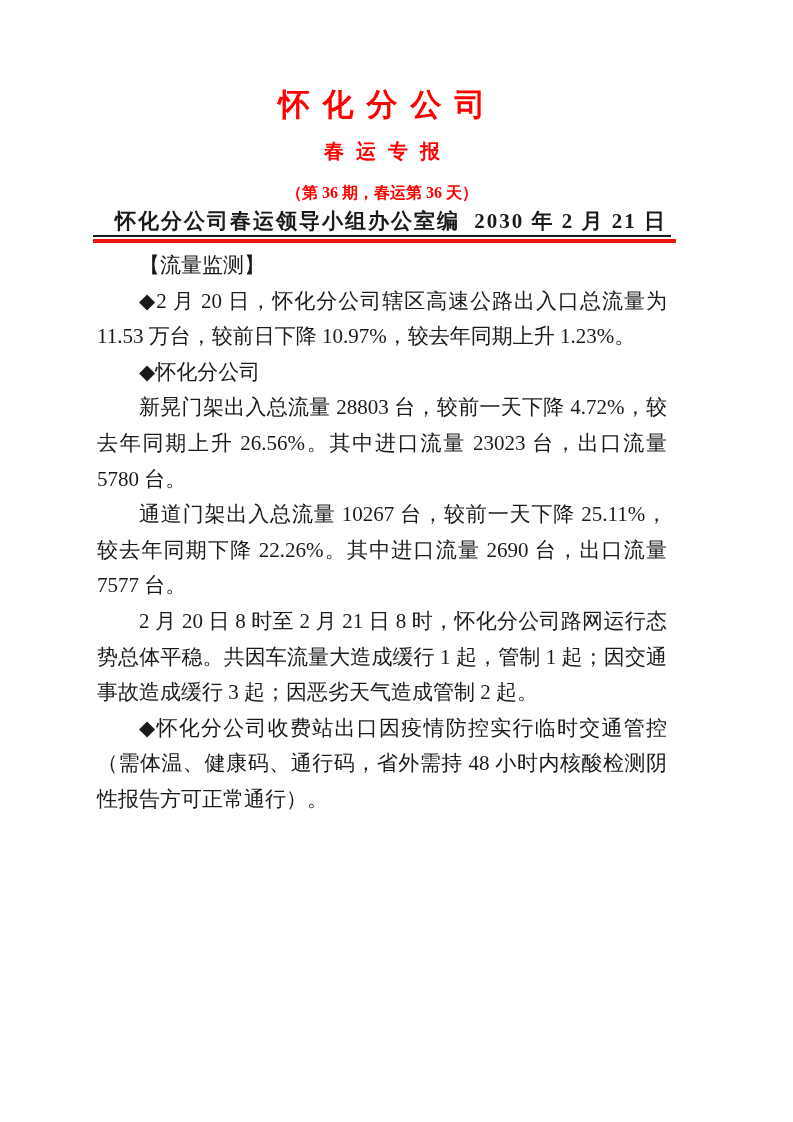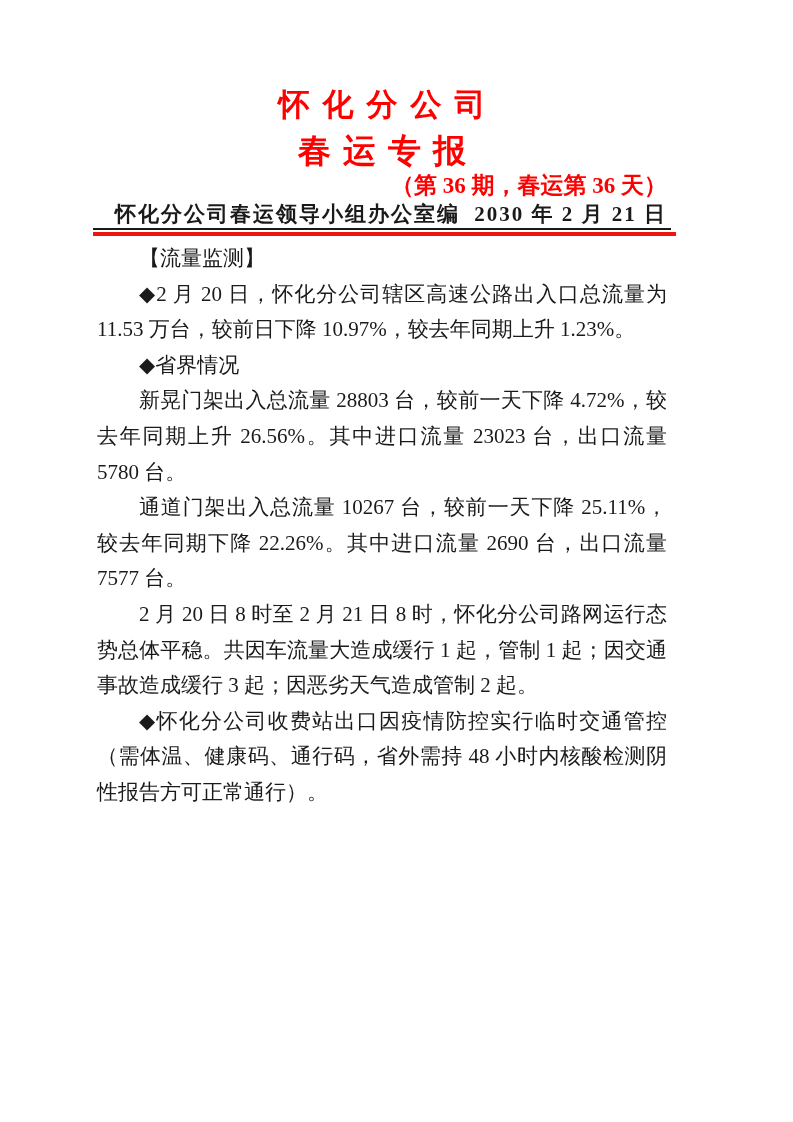--- a/index.html
+++ b/index.html
@@ -17,27 +17,27 @@
     margin-top:86px;text-align:center;
     font-family:"Liberation Sans","DejaVu Sans",sans-serif;
     font-weight:bold;color:var(--accent-red,#ff0000);
     font-size:31px;line-height:38px;letter-spacing:13px;padding-left:13px;
     white-space:nowrap;
   }
   .report-title{
     margin-top:7px;text-align:center;
     font-family:"Liberation Sans","DejaVu Sans",sans-serif;
     font-weight:bold;color:var(--accent-red,#ff0000);
-    font-size:33px;line-height:40px;letter-spacing:12px;padding-left:12px;
+    font-size:20px;line-height:40px;letter-spacing:12px;padding-left:12px;
     white-space:nowrap;
   }
   .issue-line{
-    margin-top:0;text-align:right;
+    margin-top:7px;text-align:center;
     font-weight:bold;color:var(--accent-red,#ff0000);
-    font-size:23px;line-height:30px;white-space:nowrap;
+    font-size:16px;line-height:30px;white-space:nowrap;
   }
   .meta-row{
     padding-left:18px;
     display:flex;justify-content:space-between;align-items:baseline;
     font-weight:bold;font-size:21px;line-height:26px;
     letter-spacing:2px;white-space:nowrap;
   }
   .rule-black{height:2px;background:#1a1a1a;margin:1px -4px 0 -4px;}
   .rule-red{height:4px;background:var(--rule-red,#ee1511);margin:2px -9px 0 -4px;}
 
@@ -69,21 +69,21 @@
 
     <div class="rule-black"></div>
     <div class="rule-red"></div>
 
     <div class="body-text">
 
       <p><span class="bold">【流量监测】</span><span></span></p>
 
       <p><span class="bold"></span><span>◆2 月 20 日，怀化分公司辖区高速公路出入口总流量为 11.53 万台，较前日下降 10.97%，较去年同期上升 1.23%。</span></p>
 
-      <p><span class="bold">◆省界情况</span><span></span></p>
+      <p><span class="bold">◆怀化分公司</span><span></span></p>
 
       <p><span class="bold">新晃门架</span><span>出入总流量 28803 台，较前一天下降 4.72%，较去年同期上升 26.56%。其中进口流量 23023 台，出口流量 5780 台。</span></p>
 
       <p><span class="bold">通道门架</span><span>出入总流量 10267 台，较前一天下降 25.11%，较去年同期下降 22.26%。其中进口流量 2690 台，出口流量 7577 台。</span></p>
 
 
       <p><span class="bold"></span><span>2 月 20 日 8 时至 2 月 21 日 8 时，怀化分公司路网运行态势总体平稳。共因车流量大造成缓行 1 起，管制 1 起；因交通事故造成缓行 3 起；因恶劣天气造成管制 2 起。</span></p>
 
       <p><span class="bold"></span><span>◆怀化分公司收费站出口因疫情防控实行临时交通管控（需体温、健康码、通行码，省外需持 48 小时内核酸检测阴性报告方可正常通行）。</span></p>
 

